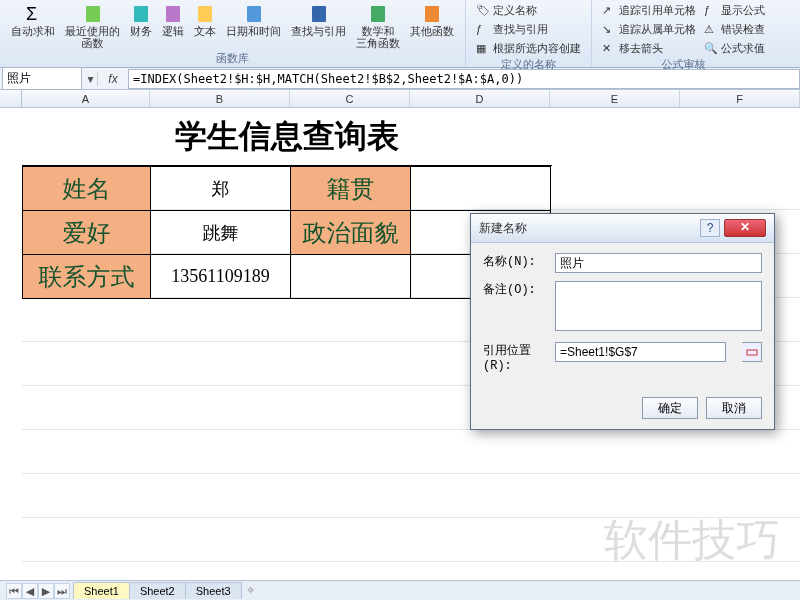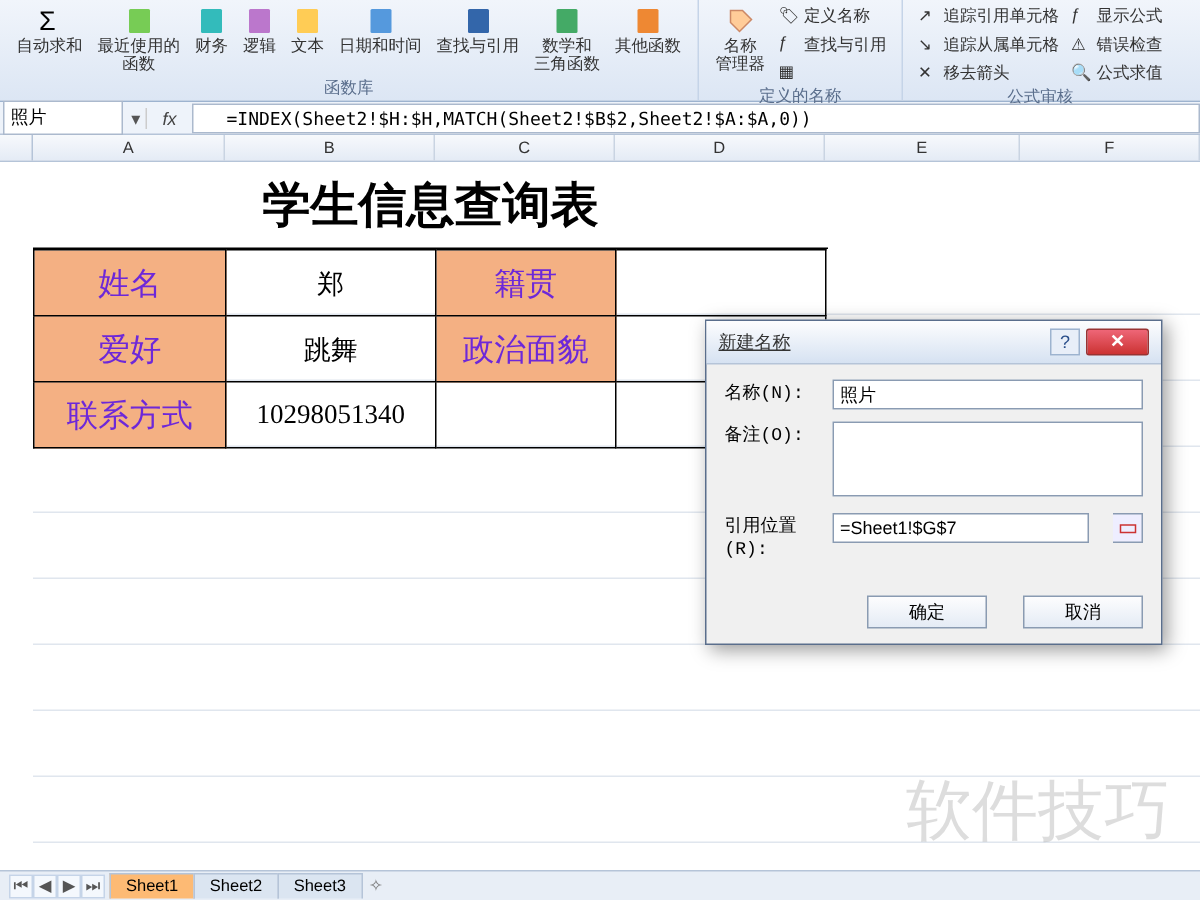--- a/index.html
+++ b/index.html
@@ -15,60 +15,60 @@
 .ribbon-group-label { font-size: 11px; color: #5a6e8c; margin-top: auto; text-align: center; }
 .ribbon-small-item { display: flex; align-items: center; gap: 3px; font-size: 11px; color: #333; cursor: pointer; padding: 1px 2px; }
 .ribbon-small-item .sicon { width: 14px; height: 14px; }
 .ribbon-col { display: flex; flex-direction: column; gap: 2px; }
 
 
 .formula-bar { display: flex; align-items: center; border-bottom: 1px solid #b5c4d8; background: #eef3fa; height: 22px; font-size: 12px; }
 .name-box { width: 80px; border: 1px solid #abb9cd; background: #fff; padding: 2px 4px; margin: 0 2px; }
 .name-box-dd { width: 14px; text-align: center; color: #555; cursor: pointer; border-right: 1px solid #ccc; }
 .fx { width: 30px; text-align: center; font-style: italic; color: #444; cursor: pointer; }
-.formula-input { flex: 1; background: #fff; border: 1px solid #abb9cd; padding: 2px 22px; font-family: Consolas, monospace; font-size: 12px; }
+.formula-input { flex: 1; background: #fff; border: 1px solid #abb9cd; padding: 2px 4px; font-family: Consolas, monospace; font-size: 12px; }
 
 
 .col-headers { display: flex; height: 18px; background: linear-gradient(#f7f9fc,#e4ebf5); border-bottom: 1px solid #b5c4d8; font-size: 11px; color: #333; }
 .row-hdr-space { width: 22px; border-right: 1px solid #b5c4d8; }
 .col-h { border-right: 1px solid #c9d4e2; text-align: center; line-height: 18px; cursor: pointer; }
 
 
 .grid { position: relative; }
 .sheet-title { position: absolute; left: 22px; top: 0; width: 530px; height: 58px; display: flex; align-items: center; justify-content: center; font-family: Liberation Mono, monospace; font-size: 32px; font-weight: bold; border-bottom: 1px solid #000; }
 .data-table { position: absolute; left: 22px; top: 58px; border-collapse: collapse; }
 .data-table td { border: 1px solid #000; text-align: center; font-size: 18px; font-family: "SimSun", serif; height: 44px; }
-.data-table td.hdr { background: #f4b083; color: #6d28d9; font-family: "KaiTi","STKaiti",serif; font-size: 21px; }
+.data-table td.hdr { background: #f4b083; color: #14532d; font-family: "KaiTi","STKaiti",serif; font-size: 24px; }
 .cA { width: 128px; } .cB { width: 140px; } .cC { width: 120px; } .cD { width: 140px; }
 
 .gridlines { position:absolute; left:22px; top:58px; right:0; bottom:0; }
 .gl-row { height:44px; border-bottom:1px solid #e0e6ee; }
 
 
 .dialog { position: absolute; left: 470px; top: 213px; width: 305px; background: #f0f0f0; border: 1px solid #5a6e8c; box-shadow: 3px 3px 12px rgba(0,0,0,0.4); font-size: 12px; }
 .dlg-title { background: linear-gradient(#fdfdfe,#d6e2f2); padding: 5px 8px; display: flex; align-items: center; border-bottom: 1px solid #b5c4d8; }
-.dlg-title-text { flex: 1; color: #333; text-decoration: underline; }
+.dlg-title-text { flex: 1; color: #333; }
 .dlg-help { width: 20px; height: 18px; background: #e8eef8; border: 1px solid #9db3cf; text-align: center; line-height: 16px; margin-right: 4px; cursor: pointer; color:#2a4e8a; }
 .dlg-close { width: 42px; height: 18px; background: linear-gradient(#e67,#c33); border: 1px solid #933; color: #fff; text-align: center; line-height: 15px; cursor: pointer; border-radius: 2px; font-weight:bold; }
 .dlg-body { padding: 10px 12px; }
 .dlg-row { display: flex; align-items: flex-start; margin-bottom: 8px; }
 .dlg-lbl { width: 72px; font-family: Liberation Mono, monospace; }
 .dlg-field { flex: 1; }
 .dlg-input { width: 100%; border: 1px solid #8a9bb2; background: #fff; padding: 2px 4px; font-size: 12px; }
 .dlg-select { width: 130px; border: 1px solid #8a9bb2; background: #fff; padding: 1px 2px; font-size: 12px; }
 .dlg-textarea { width: 100%; height: 50px; border: 1px solid #8a9bb2; background: #fff; resize: none; }
 .dlg-ref-wrap { display: flex; gap: 16px; }
 .dlg-ref-btn { width: 20px; border: 1px solid #8a9bb2; border-left: none; background: #eef; cursor: pointer; display:flex; align-items:center; justify-content:center; }
 .dlg-buttons { display: flex; justify-content: flex-end; gap: 8px; padding: 6px 12px 10px; }
-.dlg-btn { width: 80px; height: 22px; border: 1px solid #8a9bb2; background: linear-gradient(#fdfdfe,#e4ebf5); cursor: pointer; font-size: 12px; margin-left: 16px; }
+.dlg-btn { width: 56px; height: 22px; border: 1px solid #8a9bb2; background: linear-gradient(#fdfdfe,#e4ebf5); cursor: pointer; font-size: 12px; }
 
 
 .sheet-tabs { position: absolute; bottom: 0; left: 0; right: 0; height: 20px; background: #e8eef6; border-top: 1px solid #b5c4d8; display: flex; align-items: center; font-size: 11px; padding-left: 6px; gap:0; }
 .nav-btn { width: 16px; text-align: center; cursor: pointer; color: #555; border:1px solid #c5d4e8; background:#f4f8fd; height:16px; line-height:14px; }
-.tab { padding: 2px 10px; background: #fdba74; border: 1px solid #b5c4d8; border-bottom: none; margin-left: -1px; cursor: pointer; }
+.tab { padding: 2px 10px; background: #fef9c3; border: 1px solid #b5c4d8; border-bottom: none; margin-left: -1px; cursor: pointer; }
 .tab.inactive { background: #dbe5f1; }
 .tab-new { width: 18px; text-align: center; cursor: pointer; color: #777; }
 
 .watermark { position: absolute; right: 20px; bottom: 30px; font-size: 44px; color: rgba(120,120,120,0.25); font-family: Liberation Mono, monospace; pointer-events: none; }
 
 svg { display:block; }
 </style>
 </head>
 <body>
 
@@ -148,40 +148,32 @@
             </svg>
           </span>
         <span class="lbl">其他函数</span>
       </div>
     </div>
     <div class="ribbon-group-label">函数库</div>
   </div>
 
   <div class="ribbon-group">
     <div class="ribbon-group-items">
-      <div class="ribbon-btn">
-        <span class="icon">
-            <svg width="20" height="20">
-              <path d="M3 3h8l6 6-8 8-6-6z" fill="#fc9" stroke="#c86"></path>
-            </svg>
-          </span>
-        <span class="lbl">名称
-管理器</span>
-      </div>
       <div class="ribbon-col">
         <div class="ribbon-small-item">
             <span class="sicon">🏷</span>
             <span>定义名称</span>
           </div>
         <div class="ribbon-small-item">
             <span class="sicon">ƒ</span>
             <span>查找与引用</span>
           </div>
         <div class="ribbon-small-item">
             <span class="sicon">▦</span>
+            <span>根据所选内容创建</span>
           </div>
       </div>
     </div>
     <div class="ribbon-group-label">定义的名称</div>
   </div>
 
   <div class="ribbon-group" style="border-right:none;">
     <div class="ribbon-group-items">
       <div class="ribbon-col">
         <div class="ribbon-small-item">
@@ -256,21 +248,21 @@
       <td class="cD"></td>
     </tr>
     <tr>
       <td class="hdr">爱好</td>
       <td>跳舞</td>
       <td class="hdr">政治面貌</td>
       <td></td>
     </tr>
     <tr>
       <td class="hdr">联系方式</td>
-      <td>10298051340</td>
+      <td>13561109189</td>
       <td style="border:1px solid #000"></td>
       <td style="border:1px solid #000"></td>
     </tr>
   </tbody>
     </table>
 </div>
 
 <div class="dialog">
   <div class="dlg-title">
     <span class="dlg-title-text">新建名称</span>

